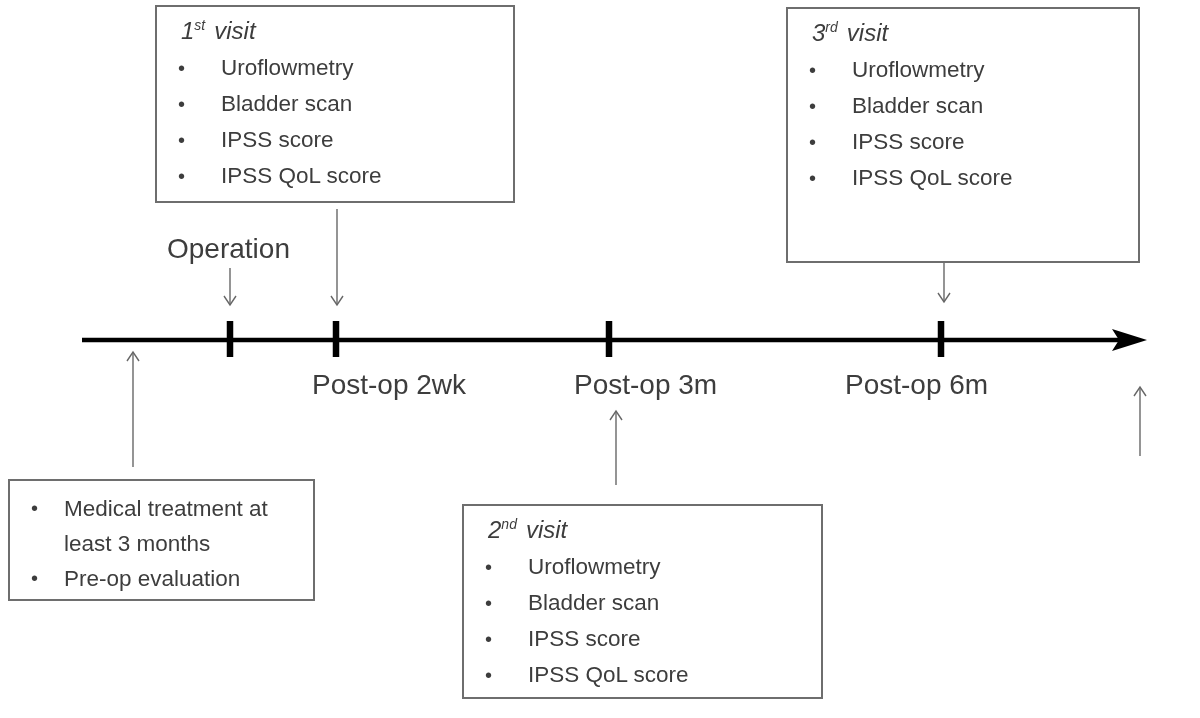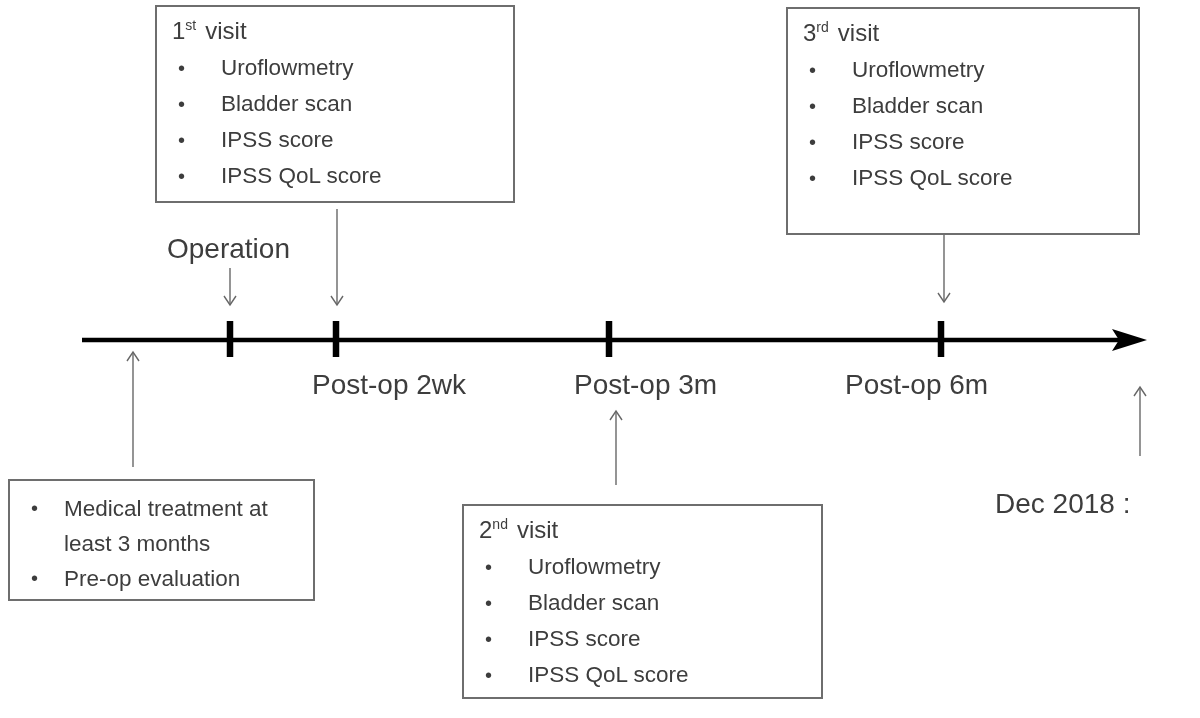--- a/index.html
+++ b/index.html
@@ -18,28 +18,29 @@
     width: 1200px; height: 718px;
     pointer-events: none;
   }
   .box {
     position: absolute;
     border: 2px solid #6e6e6e;
     background: #ffffff;
     box-sizing: border-box;
   }
   .box-visit-1 { left: 155px; top: 5px;   width: 360px; height: 198px; }
-  .box-visit-3 { left: 786px; top: 7px;   width: 354px; height: 228px; }
+  .box-visit-3 { left: 786px; top: 7px;   width: 354px; height: 256px; }
   .box-visit-2 { left: 462px; top: 504px; width: 361px; height: 195px; }
   .box-preop   { left: 8px;   top: 479px; width: 307px; height: 122px; padding-top: 10px; }
 
   .box-title {
     font-size: 24px;
-    margin: 10px 0 0 15px;
+    margin: 10px 0 0 24px;
     white-space: nowrap;
+    font-style: italic;
   }
   .box-title sup { font-size: 14px; }
   .title-rest { margin-left: 9px; }
 
   ul.items {
     list-style: none;
     margin: 5px 0 0 0;
     padding: 0;
     font-size: 22.5px;
   }
@@ -168,16 +169,15 @@
         </li>
     </ul>
   </div>
 
   <div class="label label-operation">Operation</div>
   <div class="label label-postop-2wk">Post-op 2wk</div>
   <div class="label label-postop-3m">Post-op 3m</div>
   <div class="label label-postop-6m">Post-op 6m</div>
 
   <div class="label label-end-followup">
-    <div>Dec 2018 :</div>
   </div>
 
 </div>
 
 </body></html>

